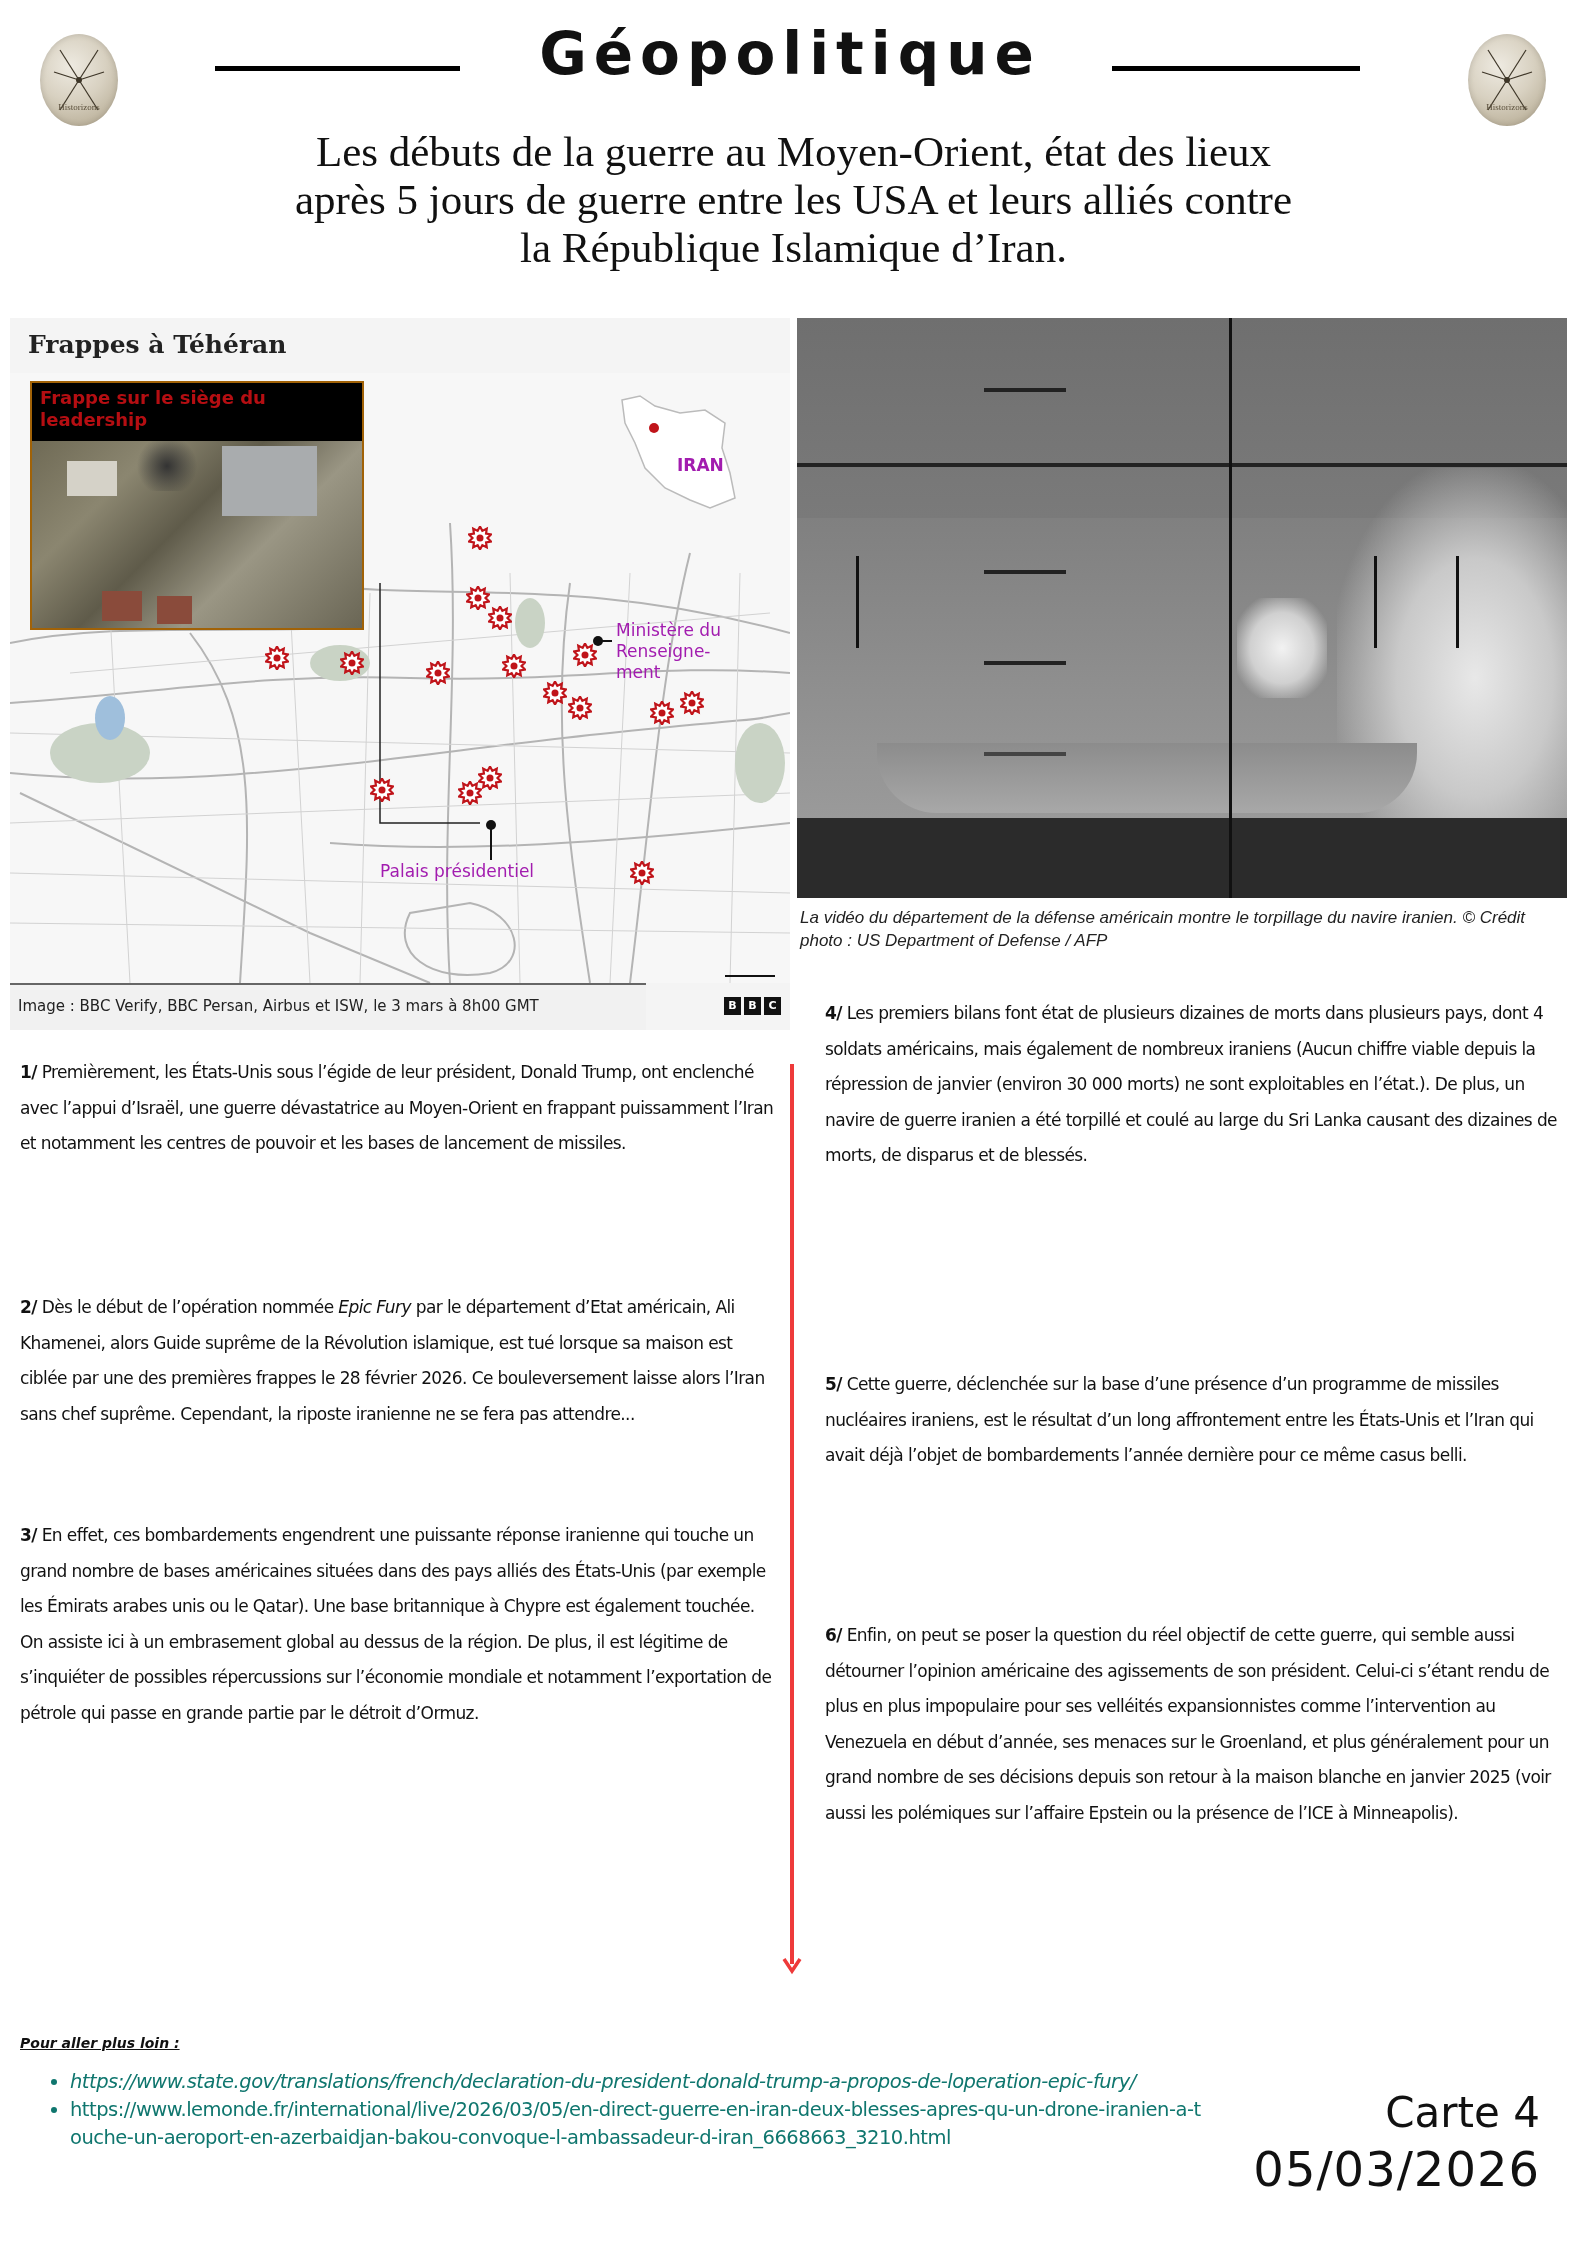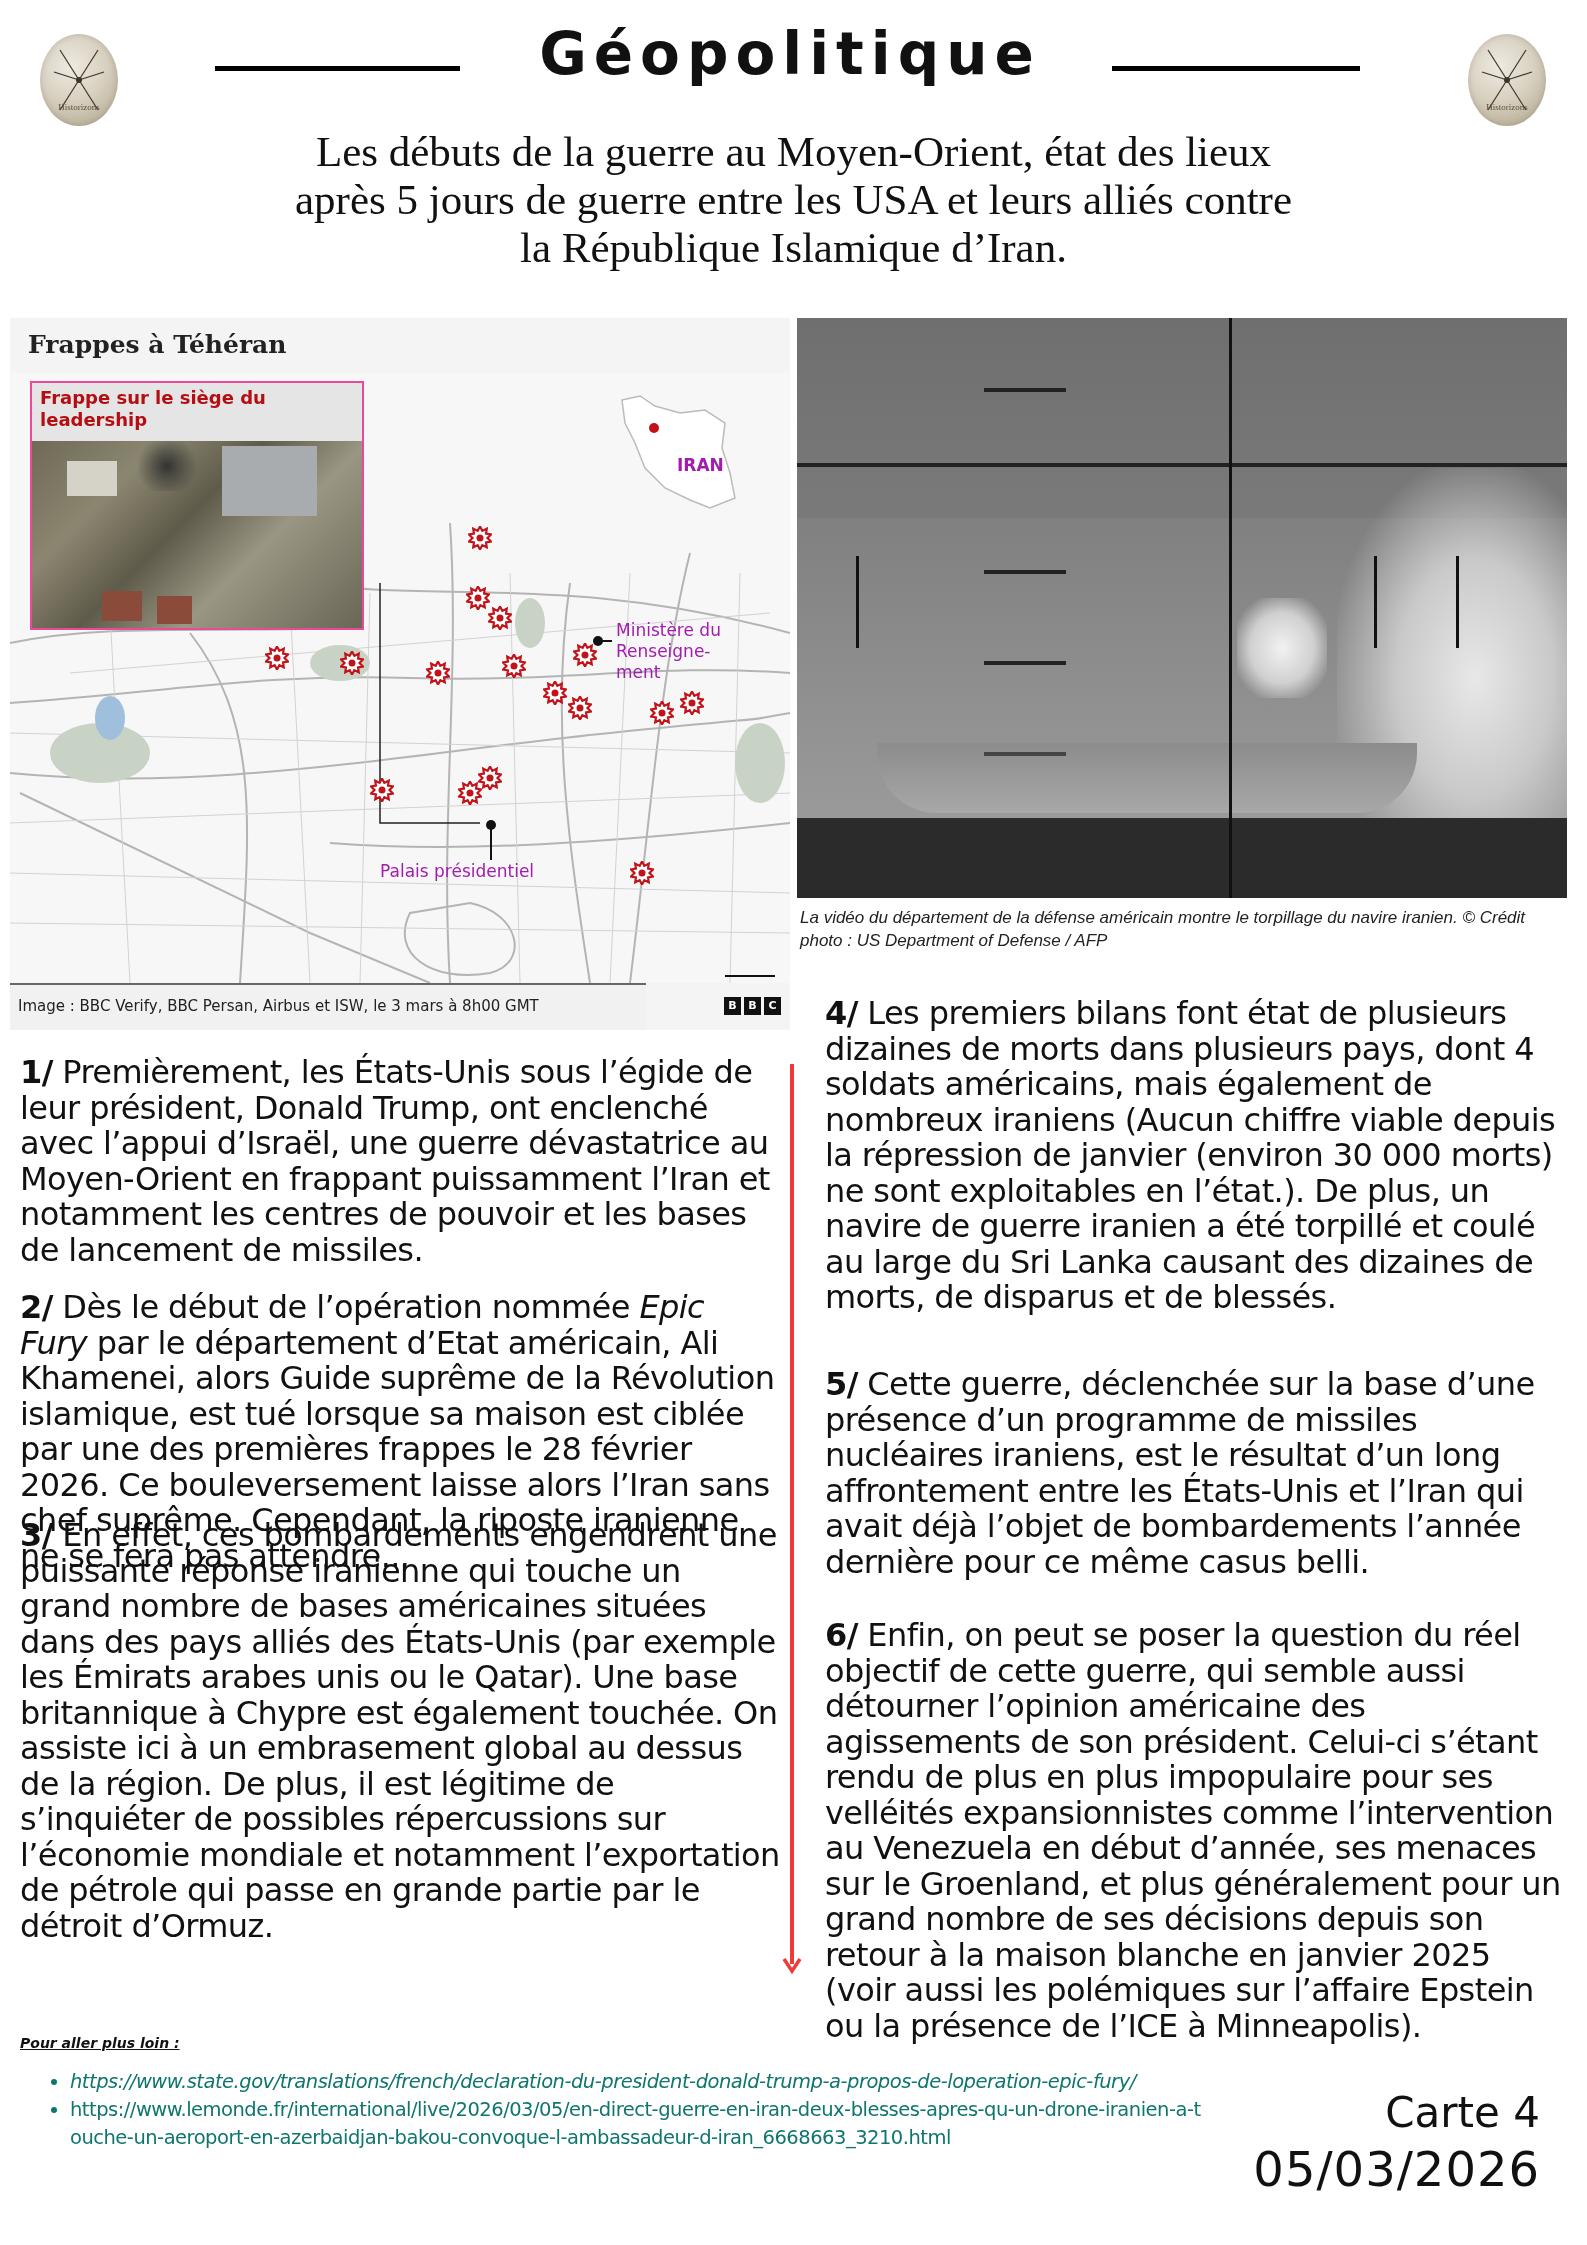--- a/index.html
+++ b/index.html
@@ -11,36 +11,36 @@
   .logo svg { position: absolute; left: 0; top: 0; }
   .logo .ltxt { position: absolute; left: 0; width: 100%; text-align: center; font-family: "Liberation Serif", serif; color: #5a4f3b; }
   .title-line { height: 5px; background: #000; }
   .main-title { font-family: "DejaVu Sans", sans-serif; font-weight: bold; font-size: 58px; letter-spacing: 7px; text-align: center; }
   .subtitle { font-family: "Liberation Serif", serif; font-size: 43px; line-height: 48px; text-align: center; color: #111; }
 
   
   .map { left: 10px; top: 318px; width: 780px; height: 712px; background: #f4f4f4; overflow: hidden; }
   .map-title { left: 18px; top: 12px; font-family: "DejaVu Serif", serif; font-weight: bold; font-size: 25px; color: #222; }
   .map-area { left: 0; top: 55px; width: 780px; height: 610px; background: #f7f7f7; overflow: hidden; }
-  .inset { left: 20px; top: 8px; width: 330px; height: 245px; background: #e5e5e5; border: 2px solid #ec4899; }
+  .inset { left: 20px; top: 8px; width: 330px; height: 245px; background: #000000; border: 2px solid #a16207; }
   .inset-label { left: 8px; top: 4px; font-family: "DejaVu Sans", sans-serif; font-size: 18px; line-height: 22px; color: #b50e12; font-weight: bold; }
   .inset-photo { left: 0; top: 58px; width: 330px; height: 187px; background: linear-gradient(135deg, #6f6a55 0%, #8b8670 25%, #5f5b4a 45%, #9a9684 65%, #6a6655 100%); }
   .iran { left: 600px; top: 15px; width: 130px; height: 130px; }
   .label-dark { font-family: "DejaVu Sans", sans-serif; font-size: 17px; color: #a21caf; line-height: 21px; }
   .strike { width: 24px; height: 24px; }
   .map-footer { left: 0; top: 665px; width: 636px; height: 47px; background: #f1f1f1; border-top: 2px solid #666; }
   .map-footer-text { left: 8px; top: 12px; font-family: "DejaVu Sans", sans-serif; font-size: 15px; color: #222; }
   .bbc { top: 12px; width: 17px; height: 18px; background: #111; color: #fff; font-size: 11px; font-weight: bold; text-align: center; line-height: 18px; font-family: "DejaVu Sans", sans-serif; }
 
   
   .photo { left: 797px; top: 318px; width: 770px; height: 580px; background: #7c7c7c; overflow: hidden; }
   .caption { left: 800px; top: 906px; width: 770px; font-family: Liberation Sans, sans-serif; font-style: italic; font-size: 17px; line-height: 23px; color: #222; }
 
   
-  .para { font-family: "DejaVu Sans", sans-serif; font-size: 32px; line-height: 35.5px; color: #111; letter-spacing: -0.6px; }
+  .para { font-family: "DejaVu Sans", sans-serif; font-size: 17px; line-height: 35.5px; color: #111; letter-spacing: -0.6px; }
   .para b { font-weight: bold; }
   .left-col { left: 20px; width: 760px; }
   .right-col { left: 825px; width: 745px; }
 
   .arrow { left: 790px; top: 1064px; width: 4px; height: 900px; background: #ee3a3a; }
   .arrow-head { left: 782px; top: 1955px; width: 20px; height: 20px; }
 
   .further-title { left: 20px; top: 2035px; font-family: "DejaVu Sans", sans-serif; font-weight: bold; font-style: italic; font-size: 14px; text-decoration: underline; }
   .links { left: 45px; top: 2068px; width: 1140px; margin: 0; padding-left: 25px; font-family: "DejaVu Sans", sans-serif; font-size: 19.5px; line-height: 28px; letter-spacing: -0.5px; color: #0f766e; }
   .links li { margin: 0; word-break: break-all; }

